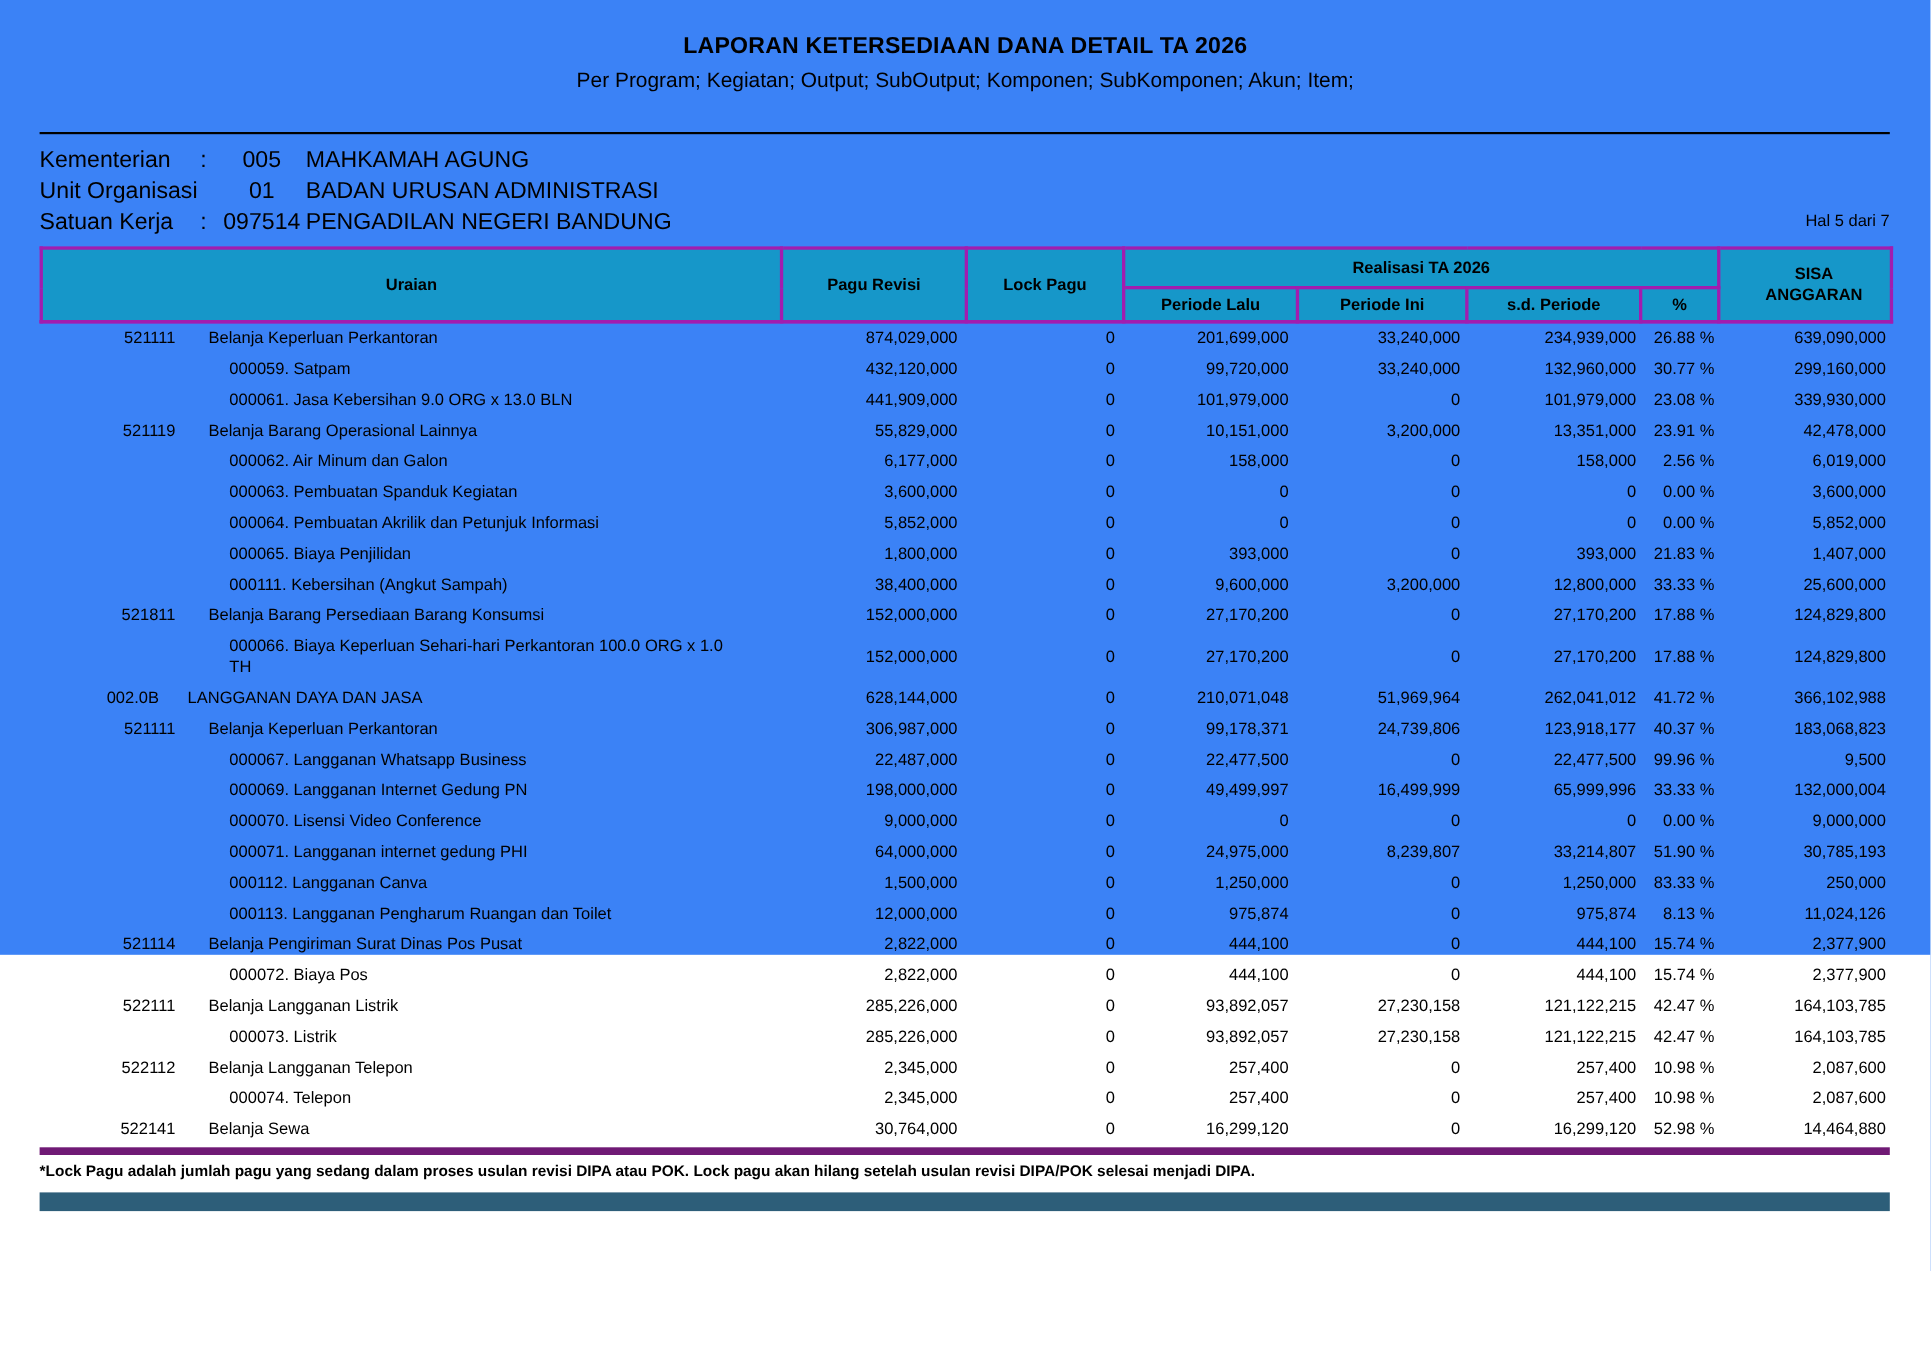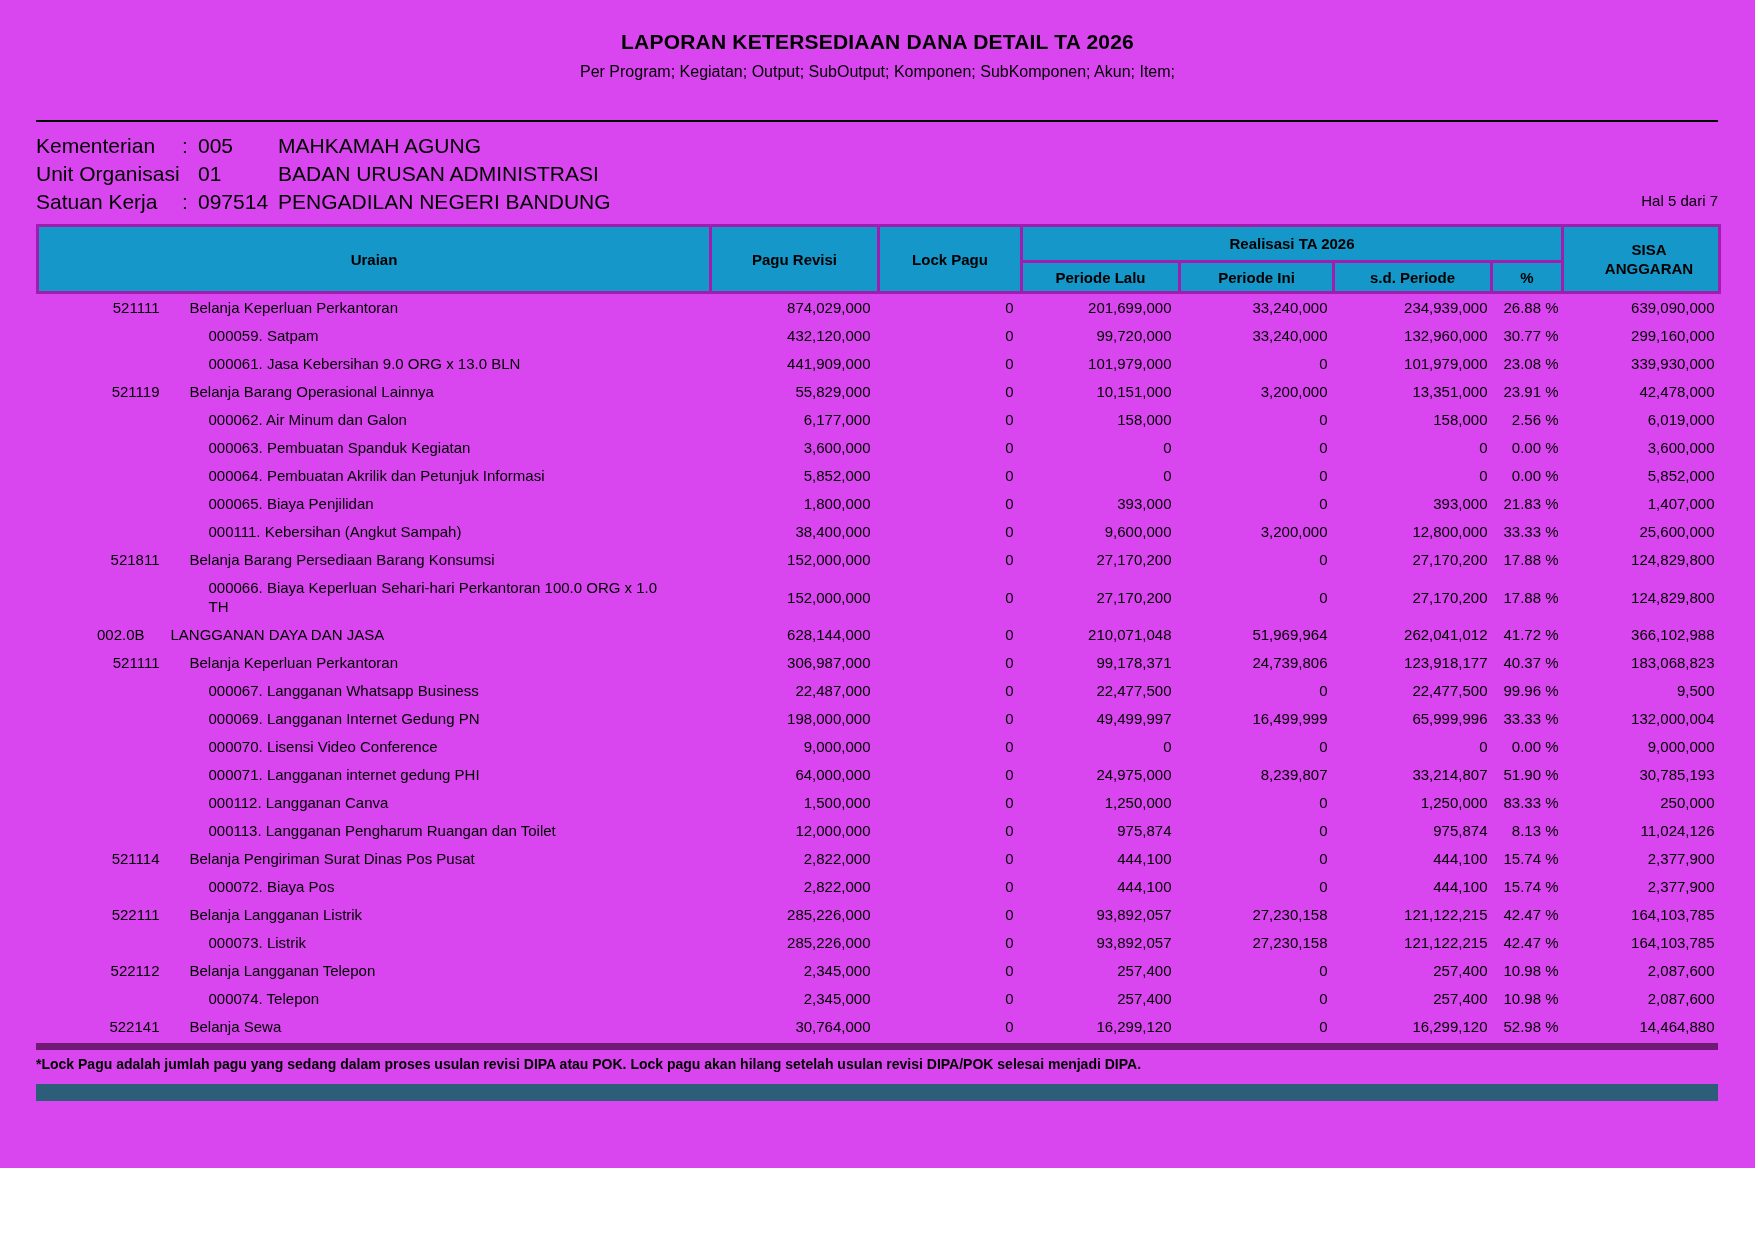--- a/index.html
+++ b/index.html
@@ -2,37 +2,37 @@
 <html style="--header-bg: #1697c9; --bottom-bar: #2d5e79;"><head>
 <meta charset="utf-8">
 <style>
   :root{
     --header-bg:#1697c9;
     --bottom-bar:#2d5e79;
   }
   *{margin:0;padding:0;box-sizing:border-box;}
   html,body{width:1755px;height:1240px;background:#ffffff;overflow:hidden;
     font-family:"Liberation Sans","DejaVu Sans",sans-serif;color:#000;}
-  .page{position:relative;width:1755px;height:1168px;background:#d946ef;}
+  .page{position:relative;width:1755px;height:868px;background:#3b82f6;}
 
   
   .title-block{position:absolute;top:30px;left:0;width:100%;text-align:center;}
   .report-title{font-size:21px;font-weight:bold;letter-spacing:.2px;}
-  .report-subtitle{font-size:16px;margin-top:9px;}
+  .report-subtitle{font-size:19px;margin-top:9px;}
   .report-period{font-size:15px;margin-top:11px;}
 
   
   .top-rule{position:absolute;top:120px;left:36px;width:1682px;border-top:2px solid #000;}
 
   
   .meta{position:absolute;top:132px;left:36px;font-size:21px;font-weight:normal;}
   .meta-row{display:flex;height:28px;align-items:center;}
   .meta-label{width:146px;}
   .meta-colon{width:16px;}
-  .meta-code{width:80px;}
+  .meta-code{width:80px;text-align:center;}
   .meta-name{}
 
   .page-indicator{position:absolute;top:192px;right:37px;font-size:15px;text-align:center;}
 
   
   .report-table{position:absolute;top:224px;left:36px;width:1682px;border-collapse:collapse;table-layout:fixed;}
   .report-table col.c-code{width:122px;}
   .report-table col.c-desc{width:551px;}
   .report-table col.c-pagu{width:168px;}
   .report-table col.c-lock{width:143px;}

